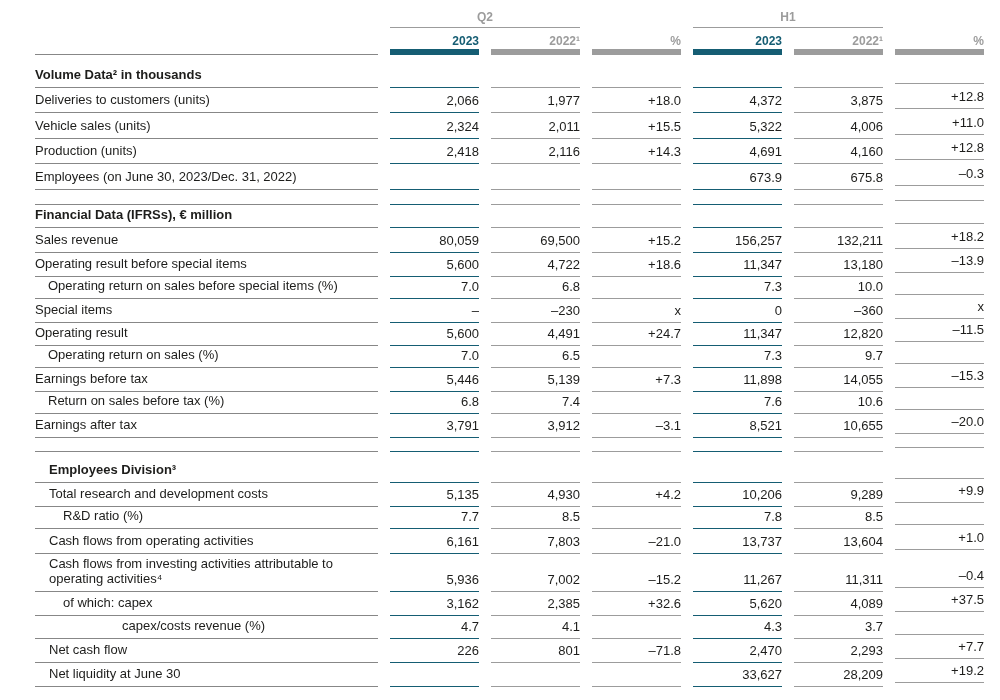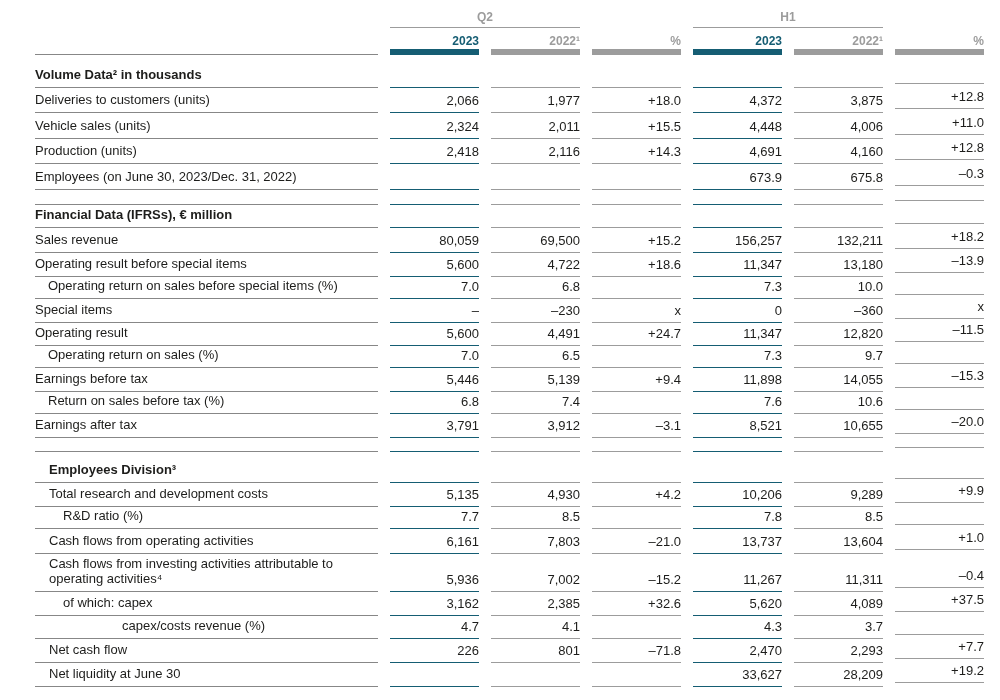--- a/index.html
+++ b/index.html
@@ -137,21 +137,21 @@
           <div class="cell num c0 accent">
             <div class="iv">2,324</div>
           </div>
           <div class="cell num c1">
             <div class="iv">2,011</div>
           </div>
           <div class="cell num c2">
             <div class="iv">+15.5</div>
           </div>
           <div class="cell num c3 accent">
-            <div class="iv">4,448</div>
+            <div class="iv">5,322</div>
           </div>
           <div class="cell num c4">
             <div class="iv">4,006</div>
           </div>
           <div class="cell num c5 pct-last">
             <div class="iv">+11.0</div>
           </div>
         </div>
         <div class="row" style="height: 25px;">
           <div class="cell label">
@@ -387,21 +387,21 @@
           <div class="cell label">
             <div class="iv">Earnings before tax</div>
           </div>
           <div class="cell num c0 accent">
             <div class="iv">5,446</div>
           </div>
           <div class="cell num c1">
             <div class="iv">5,139</div>
           </div>
           <div class="cell num c2">
-            <div class="iv">+9.4</div>
+            <div class="iv">+7.3</div>
           </div>
           <div class="cell num c3 accent">
             <div class="iv">11,898</div>
           </div>
           <div class="cell num c4">
             <div class="iv">14,055</div>
           </div>
           <div class="cell num c5 pct-last">
             <div class="iv">–15.3</div>
           </div>

